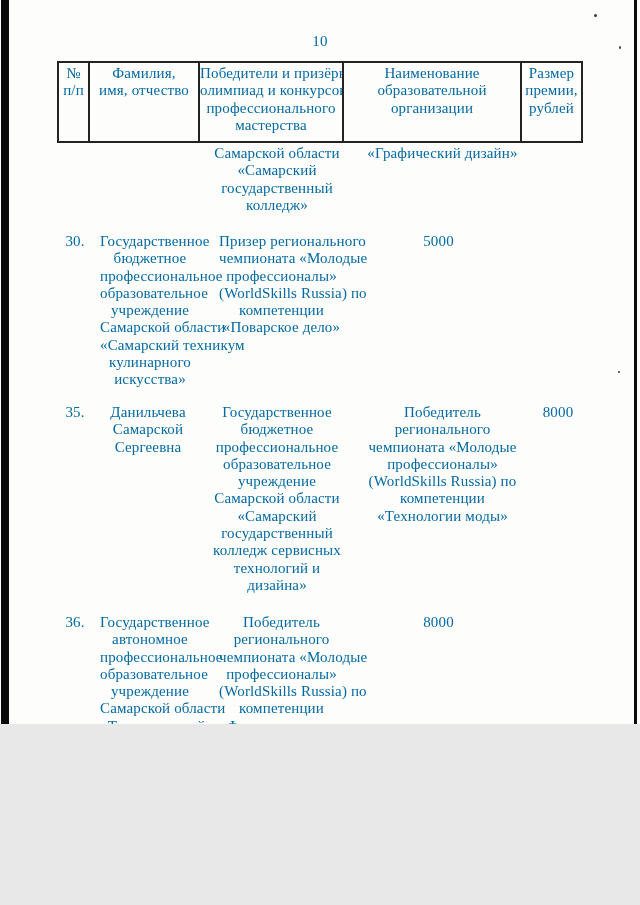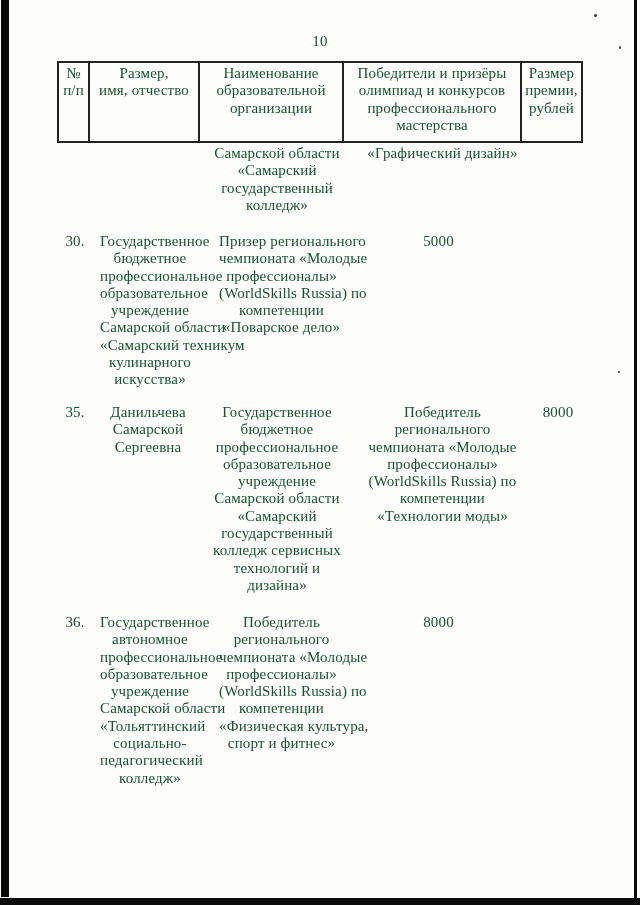--- a/index.html
+++ b/index.html
@@ -3,25 +3,25 @@
 <meta charset="utf-8">
 <style>
   html, body {
     margin: 0;
     padding: 0;
     background: #e8e8e8;
   }
   .page {
     position: relative;
     width: 640px;
-    height: 905px;
+    height: 724px;
     background: #fdfdfc;
     overflow: hidden;
     font-family: "Liberation Serif", "DejaVu Serif", serif;
-    color: #14532d;
+    color: #0369a1;
   }
   
   .scan-edge { position: absolute; background: #0a0a0a; }
   .edge-left   { left: 1px;   top: 0;     width: 8px;   height: 897px; }
   .edge-right  { left: 634px; top: 0;     width: 3px;   height: 905px; }
   .edge-bottom { left: 0;     top: 898px; width: 640px; height: 7px; }
   .speck { position: absolute; background: #3a3a3a; border-radius: 50%; }
   .speck-1 { left: 594px; top: 14px;  width: 3px; height: 3px; }
   .speck-2 { left: 619px; top: 46px;  width: 2px; height: 3px; }
   .speck-3 { left: 618px; top: 371px; width: 2px; height: 2px; }
@@ -89,29 +89,29 @@
   <div class="scan-edge edge-bottom"></div>
   <div class="speck speck-1"></div>
   <div class="speck speck-2"></div>
   <div class="speck speck-3"></div>
 
   <div class="page-number">10</div>
 
   <div class="thead">
     <div class="hcell">№
 п/п</div>
-    <div class="hcell">Размер,
+    <div class="hcell">Фамилия,
 имя, отчество</div>
-    <div class="hcell">Наименование
-образовательной
-организации</div>
     <div class="hcell">Победители и призёры
 олимпиад и конкурсов
 профессионального
 мастерства</div>
+    <div class="hcell">Наименование
+образовательной
+организации</div>
     <div class="hcell">Размер
 премии,
 рублей</div>
   </div>
 
   <div class="trow" style="top:145px">
     <div class="cell c-num"></div>
     <div class="cell c-name"></div>
     <div class="cell c-org">Самарской области
 «Самарский

